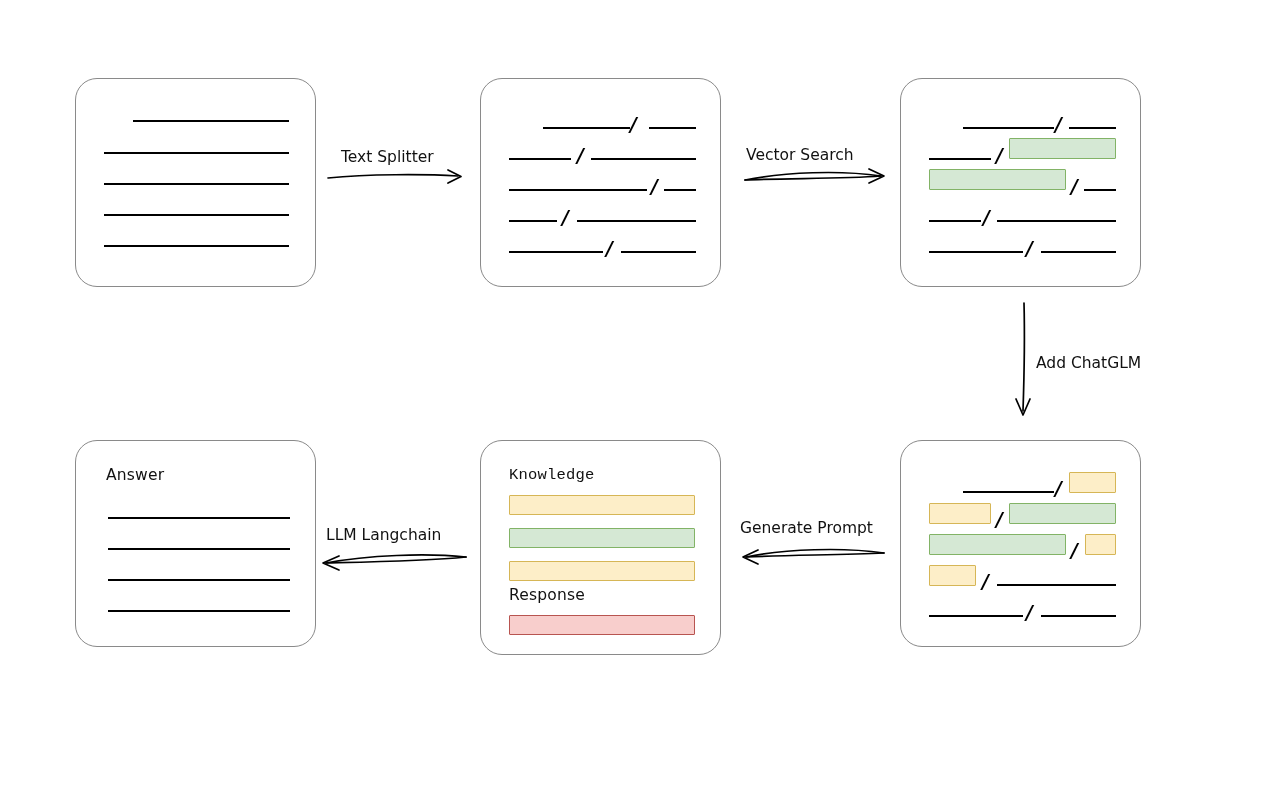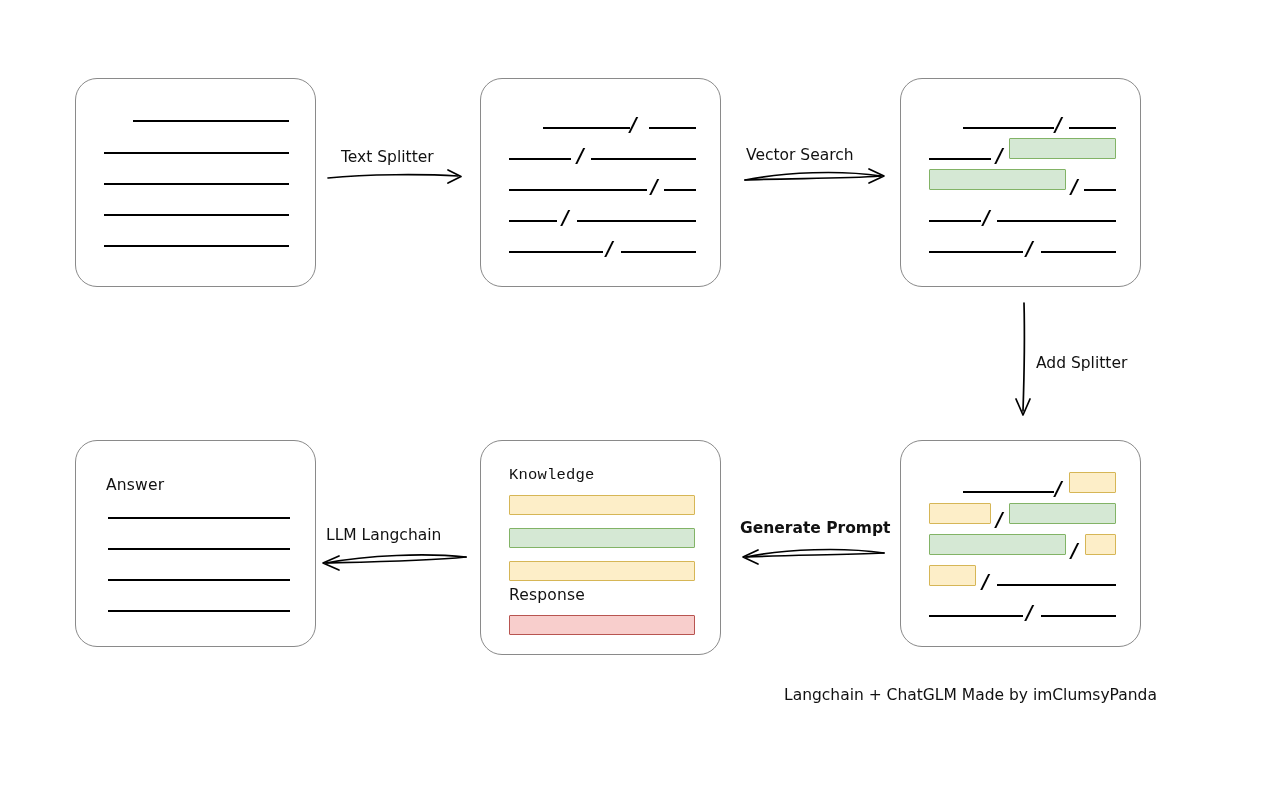--- a/index.html
+++ b/index.html
@@ -169,21 +169,21 @@
 
     <div class="rule" style="left:28px;  top:141px; width:52px;"></div>
     <div class="slash" style="left:82px;  top:129px;">/</div>
     <div class="rule" style="left:96px;  top:141px; width:119px;"></div>
 
     <div class="rule" style="left:28px;  top:172px; width:94px;"></div>
     <div class="slash" style="left:125px; top:160px;">/</div>
     <div class="rule" style="left:140px; top:172px; width:75px;"></div>
   </div>
 
-  <div class="edge-label" style="left:1036px; top:354px;">Add Splitter</div>
+  <div class="edge-label" style="left:1036px; top:354px;">Add ChatGLM</div>
   <svg class="arrow-svg" style="left:1012px; top:303px;" width="26" height="118" viewBox="0 0 26 118">
     <path d="M12,0 C13,38 12,78 11,108"></path>
     <polyline class="head" points="4,96 11,112 18,96"></polyline>
   </svg>
 
   <div class="node-box" style="left:900px; top:440px; width:241px; height:207px;">
 
     <div class="rule" style="left:62px;  top:50px;  width:91px;"></div>
     <div class="slash" style="left:154px; top:38px;">/</div>
     <div class="chip yellow" style="left:168px; top:31px; width:47px;"></div>
@@ -198,21 +198,21 @@
 
     <div class="chip yellow" style="left:28px;  top:124px; width:47px;"></div>
     <div class="slash" style="left:81px;  top:131px;">/</div>
     <div class="rule" style="left:96px;  top:143px; width:119px;"></div>
 
     <div class="rule" style="left:28px;  top:174px; width:94px;"></div>
     <div class="slash" style="left:125px; top:162px;">/</div>
     <div class="rule" style="left:140px; top:174px; width:75px;"></div>
   </div>
 
-  <div class="edge-label" style="left:740px; top:519px;font-weight:bold;">Generate Prompt</div>
+  <div class="edge-label" style="left:740px; top:519px;">Generate Prompt</div>
   <svg class="arrow-svg" style="left:738px; top:543px;" width="148" height="26" viewBox="0 0 148 26">
     <path d="M146,10 C104,4 48,6 8,14"></path>
     <path d="M146,10 C104,12 48,12 8,14"></path>
     <polyline class="head" points="20,7 5,14 20,21"></polyline>
   </svg>
 
   <div class="node-box" style="left:480px; top:440px; width:241px; height:215px;">
     <div class="node-label" style="left:28px; top:25px;font-family:Liberation Mono, monospace;">Knowledge</div>
     <div class="bar yellow" style="left:28px; top:54px; width:186px;"></div>
     <div class="bar green" style="left:28px; top:87px; width:186px;"></div>
@@ -222,22 +222,21 @@
   </div>
 
   <div class="edge-label" style="left:326px; top:526px;">LLM Langchain</div>
   <svg class="arrow-svg" style="left:318px; top:549px;" width="150" height="26" viewBox="0 0 150 26">
     <path d="M148,8 C108,4 50,6 8,14"></path>
     <path d="M148,8 C108,12 50,13 8,14"></path>
     <polyline class="head" points="21,7 5,14 21,21"></polyline>
   </svg>
 
   <div class="node-box" style="left:75px; top:440px; width:241px; height:207px;">
-    <div class="node-label" style="left:30px; top:35px;">Answer</div>
+    <div class="node-label" style="left:30px; top:25px;">Answer</div>
     <div class="rule" style="left:32px; top:76px;  width:182px;"></div>
     <div class="rule" style="left:32px; top:107px; width:182px;"></div>
     <div class="rule" style="left:32px; top:138px; width:182px;"></div>
     <div class="rule" style="left:32px; top:169px; width:182px;"></div>
   </div>
 
-  <div class="caption" style="left:784px; top:686px;">Langchain + ChatGLM Made by imClumsyPanda</div>
 
 </div>
 
 </body></html>

